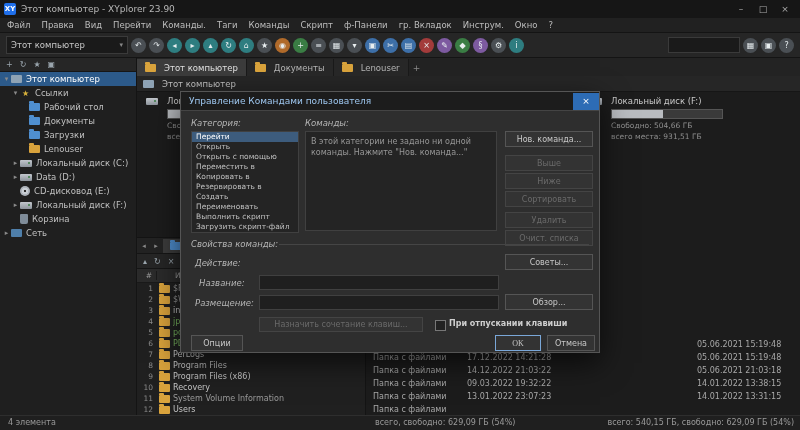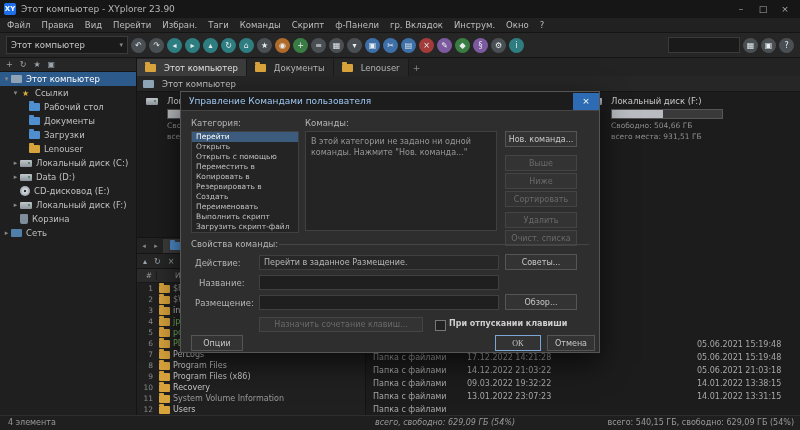--- a/index.html
+++ b/index.html
@@ -84,36 +84,36 @@
   .d-row{display:flex;align-items:center;height:11px;font-size:8px;color:#c6c6c6;white-space:nowrap;}
   .d-row .rn{width:20px;text-align:right;padding-right:4px;color:#8a8a8a;font-size:7.5px;flex:none;box-sizing:border-box;}
   .d-row .ti{margin:0 3px 0 2px;}
   .d-row.green .dn{color:#79b75f;}
   .d-row.dim .dn{color:#9a9a9a;}
   .dn{overflow:hidden;text-overflow:ellipsis;}
 
   
   .statusbar{position:absolute;left:0;right:0;bottom:0;height:14px;background:#1f1f1f;border-top:1px solid #2e2e2e;font-size:8px;color:#9a9a9a;z-index:30;}
   .sb{position:absolute;top:2px;white-space:nowrap;}
-  .s1{left:8px;} .s2{left:375px;font-style:italic;} .s3{left:511px;margin-top:12px;} .s4{right:6px;}
+  .s1{left:8px;} .s2{left:375px;} .s3{left:511px;margin-top:12px;} .s4{right:6px;}
 
   
   .dialog{position:absolute;left:180px;top:91px;width:420px;height:262px;background:#2e2e2e;border:1px solid #555;box-shadow:0 10px 28px rgba(0,0,0,.65);z-index:20;box-sizing:border-box;}
   .dlg-title{height:18px;background:#1c1c1c;display:flex;align-items:center;padding-left:8px;font-size:9px;color:#9ec7f0;border-bottom:1px solid #444;}
   .dlg-close{margin-left:auto;width:26px;height:17px;background:#2d6cb5;color:#fff;display:flex;align-items:center;justify-content:center;font-size:9px;}
   .dlg-body{position:relative;height:242px;font-size:8.5px;}
-  .dlg-label{position:absolute;color:#b5b5b5;white-space:nowrap;}
+  .dlg-label{position:absolute;color:#b5b5b5;white-space:nowrap;font-style:italic;}
   .listbox{position:absolute;left:10px;top:20px;width:106px;height:100px;background:#242424;border:1px solid #404040;overflow:hidden;}
   .lb-item{height:10px;line-height:10px;padding-left:4px;font-size:7.5px;color:#c0c0c0;white-space:nowrap;}
   .lb-item.selected{background:#3d5c7d;color:#fff;}
   .cmdbox{position:absolute;left:124px;top:20px;width:192px;height:100px;background:#242424;border:1px solid #404040;padding:5px;box-sizing:border-box;color:#979797;font-size:8px;line-height:1.35;}
   .btn{background:#333;border:1px solid #555;color:#c8c8c8;font-size:8px;display:flex;align-items:center;justify-content:center;box-sizing:border-box;white-space:nowrap;}
   .btn.disabled{color:#6a6a6a;border-color:#444;}
   .btn.ok{border-color:#7aa7d8;font-family:Liberation Serif, serif;}
-  .side-btn{position:absolute;left:324px;width:72px;height:16px;}
+  .side-btn{position:absolute;left:324px;width:88px;height:16px;}
   .group-line{position:absolute;left:98px;right:10px;top:133px;border-top:1px solid #454545;}
   .field{position:absolute;left:78px;width:240px;height:15px;background:#272727;border:1px solid #404040;box-sizing:border-box;display:flex;align-items:center;padding:0 4px;color:#b8b8b8;font-size:8px;overflow:hidden;white-space:nowrap;}
   .field.input{background:#1f1f1f;}
   .cb{position:absolute;width:9px;height:9px;background:#222;border:1px solid #777;}
   .cb-label{position:absolute;font-weight:bold;color:#cfcfcf;font-size:8px;white-space:nowrap;}
 </style>
 </head>
 <body>
 
 <div class="window">
@@ -126,21 +126,21 @@
       <span>□</span>
       <span>×</span>
     </div>
   </div>
 
   <div class="menubar" id="menubar">
       <span class="menu-item">Файл</span>
       <span class="menu-item">Правка</span>
       <span class="menu-item">Вид</span>
       <span class="menu-item">Перейти</span>
-      <span class="menu-item">Избран.</span>
+      <span class="menu-item">Команды.</span>
       <span class="menu-item">Таги</span>
       <span class="menu-item">Команды</span>
       <span class="menu-item">Скрипт</span>
       <span class="menu-item">ф-Панели</span>
       <span class="menu-item">гр. Вкладок</span>
       <span class="menu-item">Инструм.</span>
       <span class="menu-item">Окно</span>
       <span class="menu-item">?</span>
     </div>
 
@@ -471,21 +471,20 @@
       <div class="btn side-btn disabled" style="top:44px">Выше</div>
       <div class="btn side-btn disabled" style="top:80px">Сортировать</div>
       <div class="btn side-btn disabled" style="top:62px">Ниже</div>
       <div class="btn side-btn disabled" style="top:101px">Удалить</div>
       <div class="btn side-btn disabled" style="top:119px">Очист. списка</div>
 
       <span class="dlg-label" style="left:10px;top:128px">Свойства команды:</span>
       <div class="group-line"></div>
 
       <span class="dlg-label" style="left:14px;top:147px">Действие:</span>
-      <div class="field" style="top:144px">Перейти в заданное Размещение.</div>
       <div class="btn side-btn" style="top:143px">Советы...</div>
 
       <span class="dlg-label" style="left:18px;top:167px">Название:</span>
       <div class="field input" style="top:164px"></div>
 
       <span class="dlg-label" style="left:14px;top:187px">Размещение:</span>
       <div class="field input" style="top:184px"></div>
       <div class="btn side-btn" style="top:183px">Обзор...</div>
 
       <div class="btn disabled" style="position:absolute;left:78px;top:206px;width:164px;height:15px">Назначить сочетание клавиш...</div>

